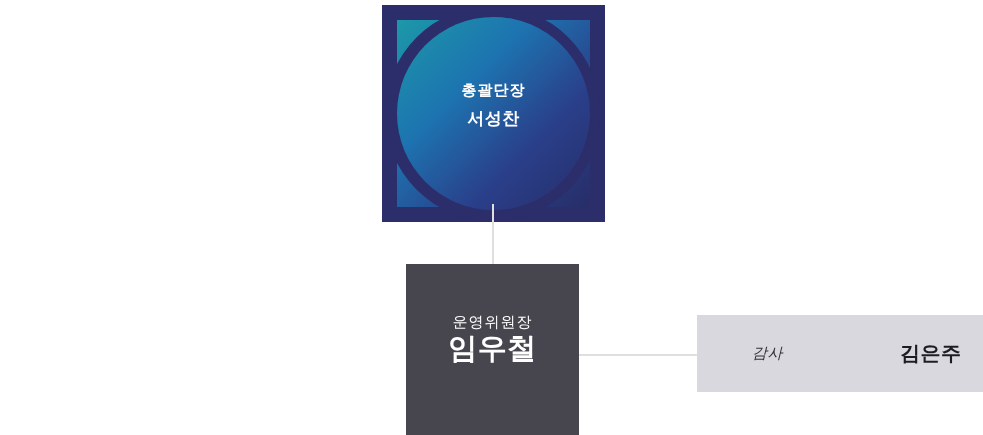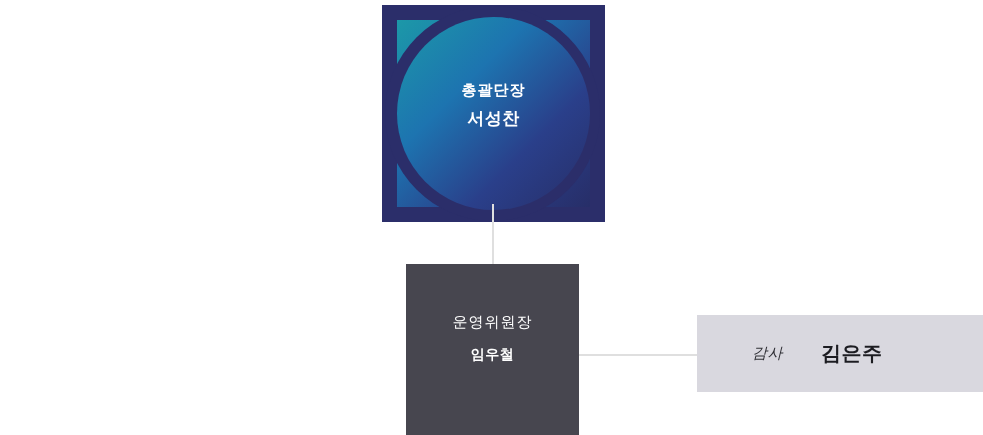--- a/index.html
+++ b/index.html
@@ -77,26 +77,26 @@
     left: 406px;
     top: 264px;
     width: 173px;
     height: 171px;
     background: var(--slate);
     color: var(--text-light);
     display: flex;
     flex-direction: column;
     align-items: center;
     padding-top: 50px;
-    gap: 13px;
+    gap: 7px;
     box-sizing: border-box;
     text-align: center;
   }
   .node-chairman .role-sm { font-size: 15px; font-weight: 500; }
-  .node-chairman .name-lg { font-size: 14px; line-height: 22px; }
+  .node-chairman .name-lg { font-size: 29px; line-height: 22px; }
 
   
   .node-auditor {
     position: absolute;
     left: 697px;
     top: 315px;
     width: 286px;
     height: 77px;
     background: var(--panel-gray);
     display: flex;
@@ -104,21 +104,21 @@
   }
   .auditor-role {
     margin-left: 55px;
     font-size: 15px;
     font-weight: 500;
     color: var(--text-dark);
     letter-spacing: 0.5px;
     font-style: italic;
   }
   .auditor-name {
-    margin-left: 38px;
+    margin-left: 117px;
     font-size: 20px;
     font-weight: 700;
     color: var(--text-darker);
     letter-spacing: 0.5px;
   }
 
   
   .connector-v {
     position: absolute;
     left: 492px;

